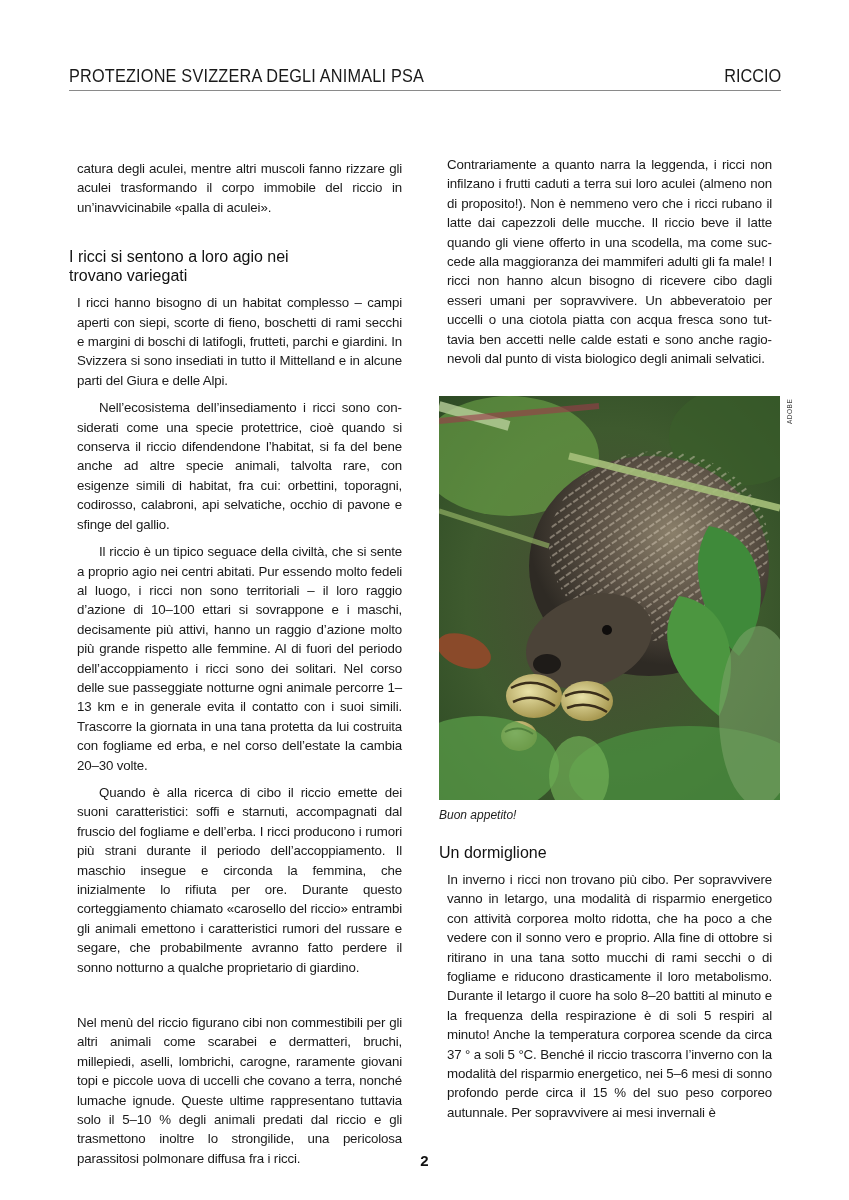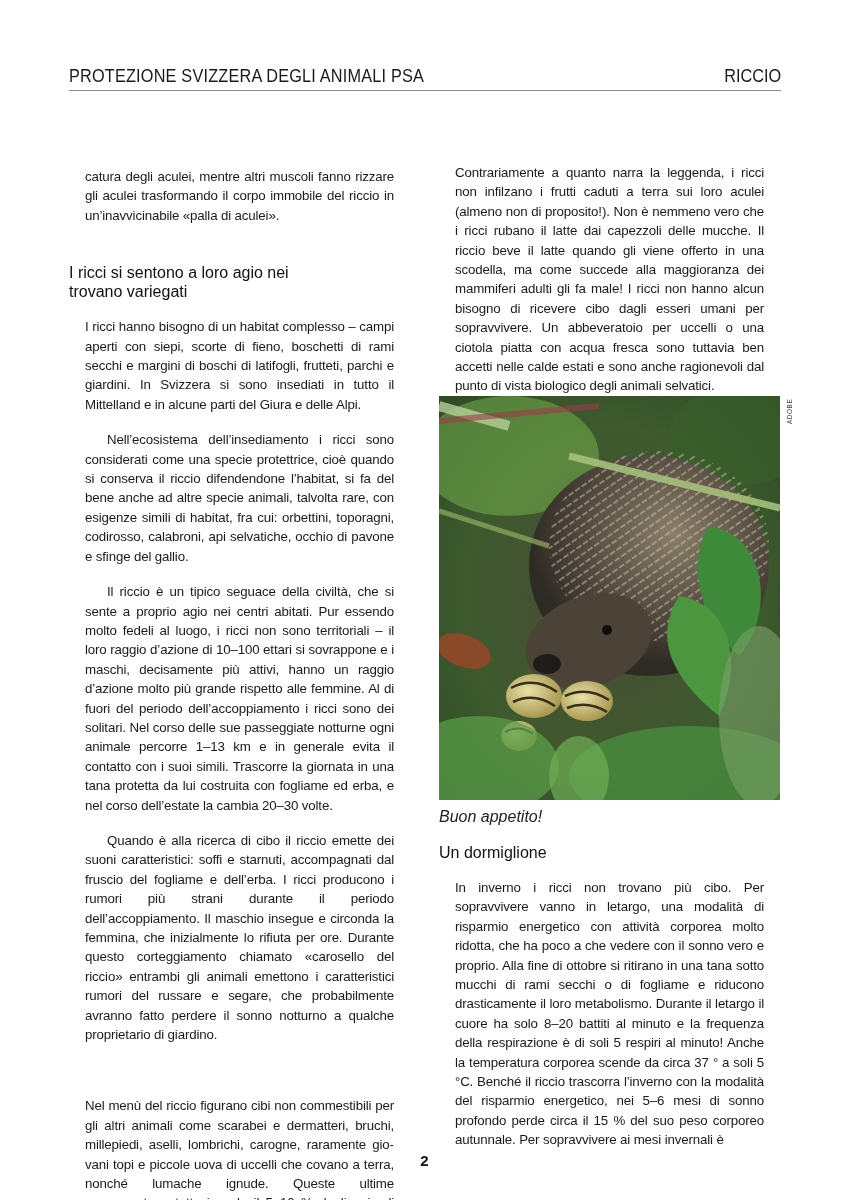--- a/index.html
+++ b/index.html
@@ -7,30 +7,30 @@
          font-family: "Liberation Sans", sans-serif; color: #1a1a1a; }
   .header { position: absolute; left: 69px; top: 64px; width: 712px; height: 26px;
             border-bottom: 1.5px solid #8a8a8a; }
   .header .left { position: absolute; left: 0; top: 2px; font-size: 17.5px; letter-spacing: 0.2px;
                   color: #1a1a1a; transform: scaleX(0.93); transform-origin: left center; }
   .header .right { position: absolute; right: 0; top: 2px; font-size: 17.5px; color: #1a1a1a;
                    transform: scaleX(0.93); transform-origin: right center; }
   .col { position: absolute; width: 341px; font-size: 13.3px; line-height: 19.4px; }
   .col.left-col { left: 69px; top: 151px; }
   .col.right-col { left: 439px; top: 147px; }
-  .col p { margin: 16px; text-align: justify; hyphens: manual; letter-spacing: -0.15px; }
+  .col p { margin: 8px; text-align: justify; hyphens: manual; letter-spacing: -0.15px; }
   .col p.indent { text-indent: 22px; }
   .col h2 { margin: 0; font-size: 16px; line-height: 19px; font-weight: normal; color: #111; }
   .gap { height: 19px; }
   .photo { position: absolute; left: 439px; top: 396px; width: 341px; height: 404px; overflow: hidden; }
   .photo svg { display: block; }
   .credit { position: absolute; left: 785px; top: 408px; font-size: 6.5px; color: #444;
             transform: rotate(-90deg); transform-origin: left top; letter-spacing: 0.5px;
             white-space: nowrap; }
-  .caption { position: absolute; left: 439px; top: 808px; font-size: 16px; font-style: italic; color: #222; }
+  .caption { position: absolute; left: 439px; top: 808px; font-size: 12px; font-style: italic; color: #222; }
   .col.right-col2 { left: 439px; top: 843px; }
   .pagenum { position: absolute; left: 0; width: 849px; top: 1152px; text-align: center;
              font-size: 15px; font-weight: bold; color: #111; }
 </style>
 </head>
 <body>
 
 <div class="header">
   <span class="left">PROTEZIONE SVIZZERA DEGLI ANIMALI PSA</span>
   <span class="right">RICCIO</span>

